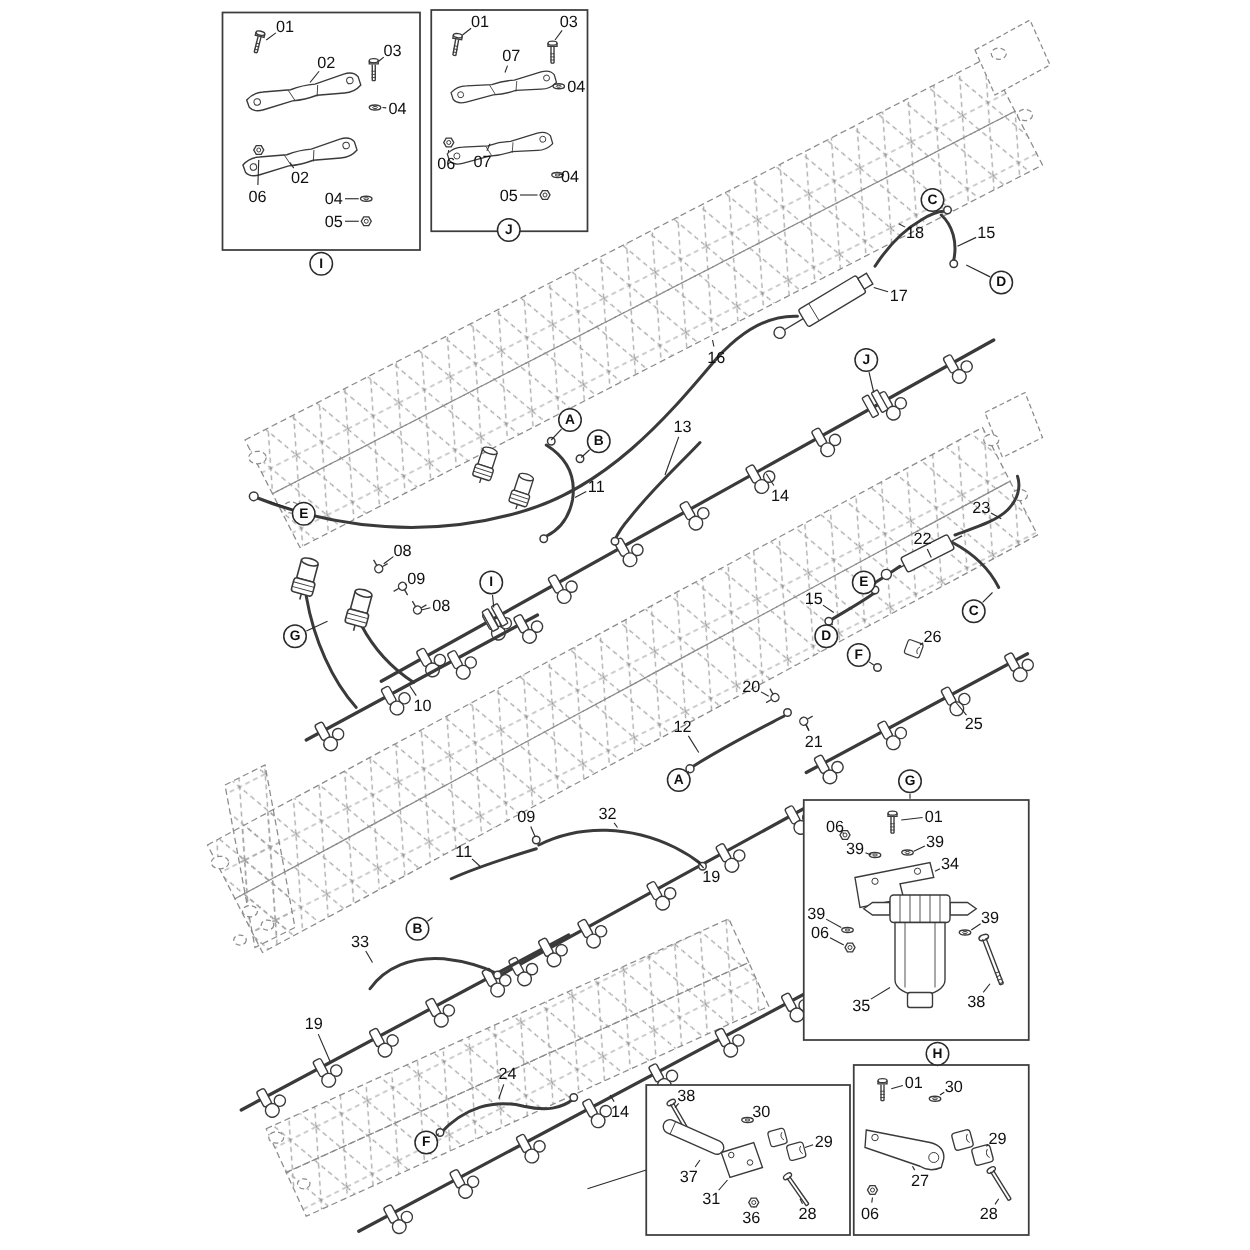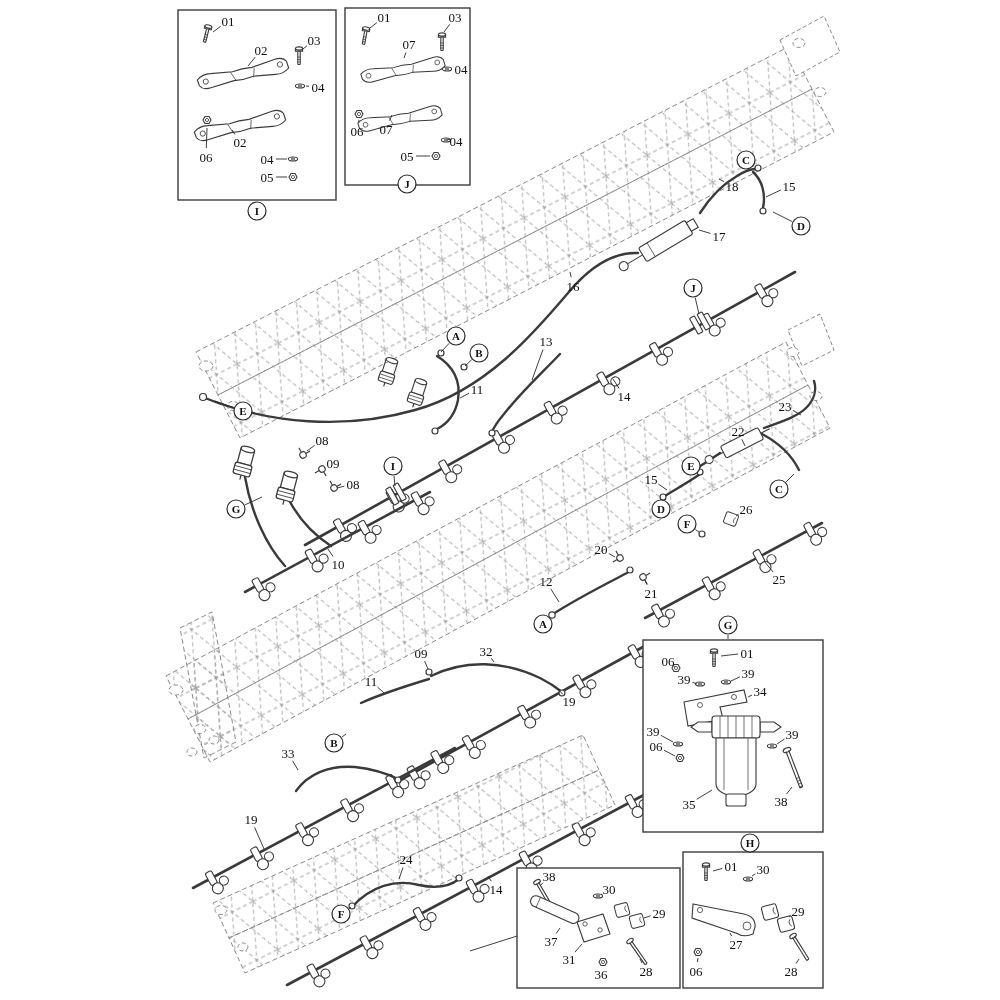--- a/index.html
+++ b/index.html
@@ -1,17 +1,17 @@
 <!DOCTYPE html>
 <html><head>
 <meta charset="utf-8">
 <style>
   html,body{margin:0;padding:0;background:#ffffff;}
   #stage{position:relative;width:1000px;height:1000px;background:#fff;overflow:hidden;
-         font-family:Liberation Serif, serif;}
+         font-family:Liberation Sans, sans-serif;}
   svg{display:block;}
   .lat{fill:none;stroke:#9a9a9a;stroke-width:.9;stroke-dasharray:4 3;}
   .band{fill:url(#lat);stroke:#8b8b8b;stroke-width:1;stroke-dasharray:5 3;}
   .pad{fill:#fff;stroke:#8b8b8b;stroke-width:1;stroke-dasharray:4 2.5;}
   .pf{fill:#fff;stroke:#3a3a3a;stroke-width:1.1;}
   .pl{fill:none;stroke:#3a3a3a;stroke-width:1.1;}
   .plt{fill:none;stroke:#3a3a3a;stroke-width:.7;}
   .pn{fill:none;stroke:#3a3a3a;stroke-width:.8;}
   .hose{fill:none;stroke:#3a3a3a;stroke-width:2.4;stroke-linecap:round;}
   .bar{stroke:#3a3a3a;stroke-width:2.6;stroke-linecap:round;}

